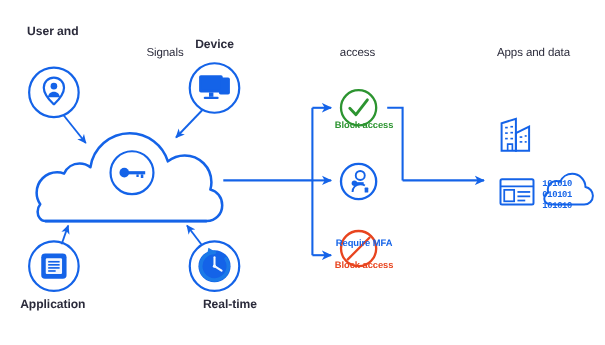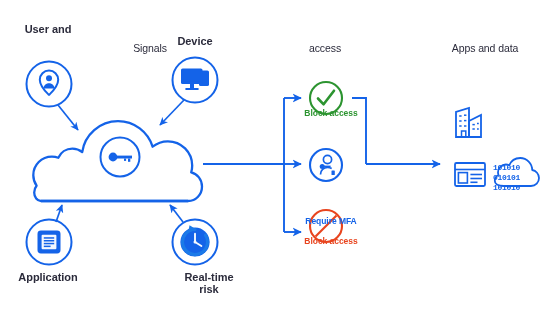--- a/index.html
+++ b/index.html
@@ -246,21 +246,20 @@
 <div class="node-label" id="label-user">
   <div>User and</div>
 </div>
 
 <div class="node-label" id="label-device">Device</div>
 
 <div class="node-label" id="label-app">Application</div>
 
 <div class="node-label" id="label-risk">
   <div>Real-time</div>
-  <div>risk</div>
 </div>
 
 <div class="decision-label" id="label-allow">Block access</div>
 
 <div class="decision-label" id="label-mfa">Require MFA</div>
 
 <div class="decision-label" id="label-block">Block access</div>
 
 <div class="binary-block">
   <div>101010</div>

